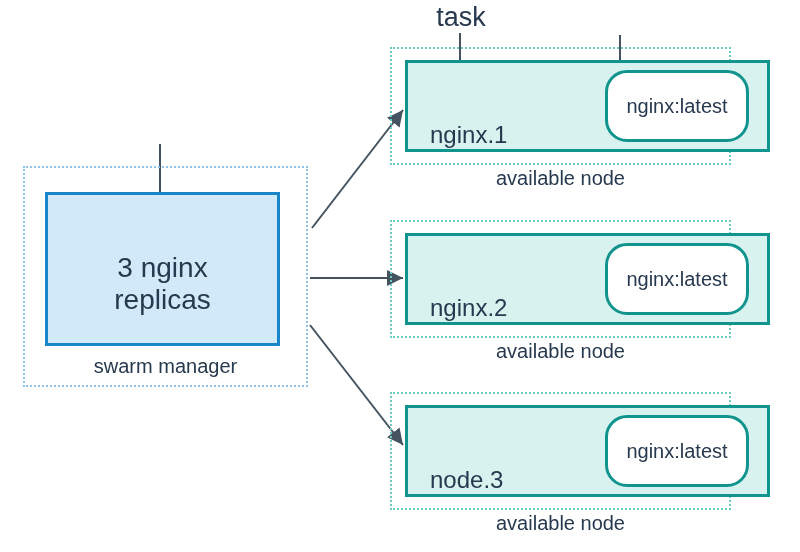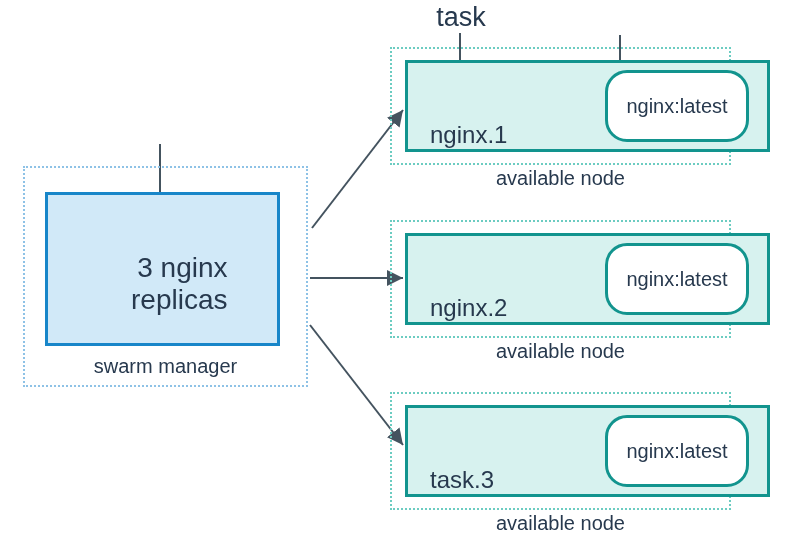--- a/index.html
+++ b/index.html
@@ -63,21 +63,21 @@
     border: 3px solid var(--service-border);
     background: var(--service-fill);
     display: flex;
     align-items: center;
     justify-content: center;
   }
   .service-box-text {
     width: 130px;
     font-size: 28px;
     line-height: 1.15;
-    text-align: right;
+    text-align: center;
     margin-top: 30px;
   }
   .swarm-caption {
     position: absolute;
     left: 0; right: 0; bottom: 7px;
     text-align: center;
     font-size: 20px;
   }
 
   .node-group {
@@ -173,21 +173,21 @@
           <span class="container-image">nginx:latest</span>
         </div>
       </div>
     </div>
     <div class="node-caption">available node</div>
   </div>
 
   <div class="node-group n3">
     <div class="node-dotted">
       <div class="node-box">
-        <span class="task-name">task.3</span>
+        <span class="task-name">node.3</span>
         <div class="container-box">
           <span class="container-image">nginx:latest</span>
         </div>
       </div>
     </div>
     <div class="node-caption">available node</div>
   </div>
 
 </div>
 

